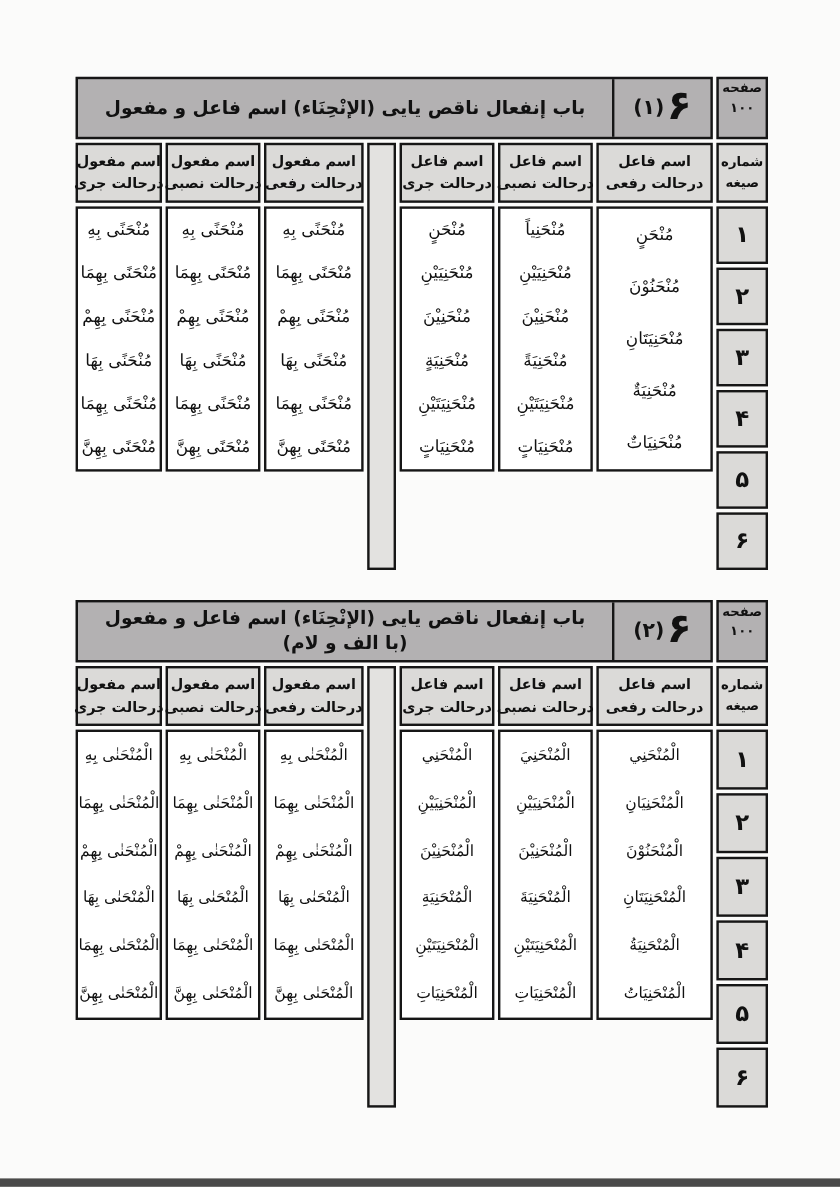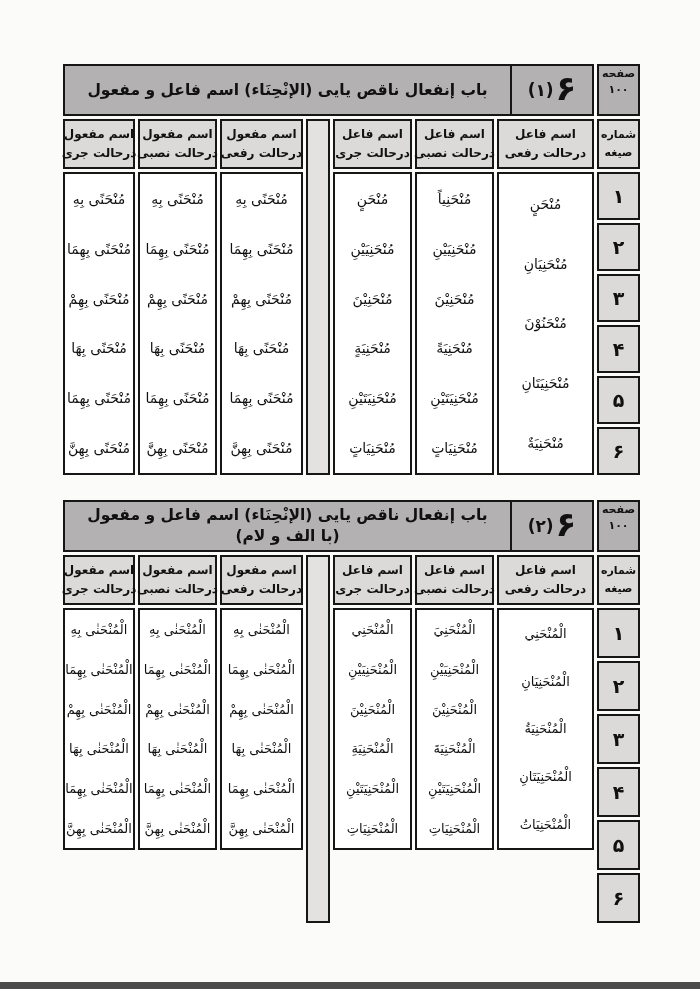--- a/index.html
+++ b/index.html
@@ -58,21 +58,21 @@
     display:flex;flex-direction:column;align-items:center;justify-content:center;
     font-weight:bold;font-size:12px;line-height:1.6;padding:0 1px;white-space:nowrap;
   }
   .col-serial .header-box{font-size:11px;}
   .num-box{
     height:48px;margin-bottom:3px;background:var(--header-cell-bg);
     display:flex;align-items:center;justify-content:center;
     font-size:19px;font-weight:bold;
   }
   .num-box:last-child{margin-bottom:0;}
-  .body-box{height:303px;display:flex;flex-direction:column;}
+  .body-box{height:221px;display:flex;flex-direction:column;}
   .word-slot{
     flex:1;display:flex;align-items:center;justify-content:center;
     font-size:14px;white-space:nowrap;line-height:1;
   }
   #t1 .word-slot{font-size:13px;}
   .sep-box{height:356px;background:var(--separator-bg);}
   #t1 .num-box{height:50px;}
   #t1 .body-box{height:242px;}
   #t1 .sep-box{height:368px;}
 
@@ -111,24 +111,24 @@
         <div class="box num-box">۵</div>
         <div class="box num-box">۶</div>
       </div>
       <div class="col col-fael-rafi">
         <div class="box header-box">
           <span>اسم فاعل</span>
           <span>درحالت رفعى</span>
         </div>
         <div class="box body-box">
           <div class="word-slot">مُنْحَنٍ</div>
-          <div class="word-slot">مُنْحَنِيَانِ</div>
           <div class="word-slot">مُنْحَنُوْنَ</div>
           <div class="word-slot">مُنْحَنِيَتَانِ</div>
           <div class="word-slot">مُنْحَنِيَةٌ</div>
+          <div class="word-slot">مُنْحَنِيَاتٌ</div>
         </div>
       </div>
       <div class="col col-fael-nasbi">
         <div class="box header-box">
           <span>اسم فاعل</span>
           <span>درحالت نصبى</span>
         </div>
         <div class="box body-box">
           <div class="word-slot">مُنْحَنِياً</div>
           <div class="word-slot">مُنْحَنِيَيْنِ</div>
@@ -227,22 +227,23 @@
         <div class="box num-box">۶</div>
       </div>
       <div class="col col-fael-rafi">
         <div class="box header-box">
           <span>اسم فاعل</span>
           <span>درحالت رفعى</span>
         </div>
         <div class="box body-box">
           <div class="word-slot">الْمُنْحَنِي</div>
           <div class="word-slot">الْمُنْحَنِيَانِ</div>
+          <div class="word-slot">الْمُنْحَنُوْنَ</div>
+          <div class="word-slot">الْمُنْحَنِيَتَانِ</div>
           <div class="word-slot">الْمُنْحَنِيَةُ</div>
-          <div class="word-slot">الْمُنْحَنِيَتَانِ</div>
           <div class="word-slot">الْمُنْحَنِيَاتُ</div>
         </div>
       </div>
       <div class="col col-fael-nasbi">
         <div class="box header-box">
           <span>اسم فاعل</span>
           <span>درحالت نصبى</span>
         </div>
         <div class="box body-box">
           <div class="word-slot">الْمُنْحَنِيَ</div>

